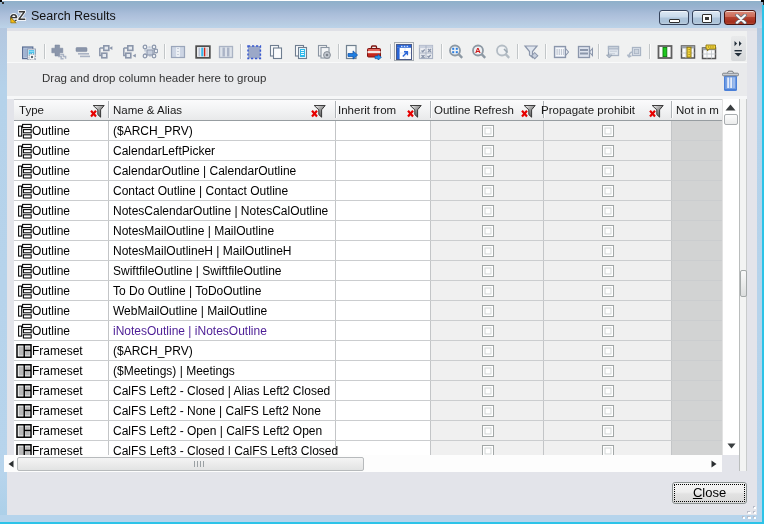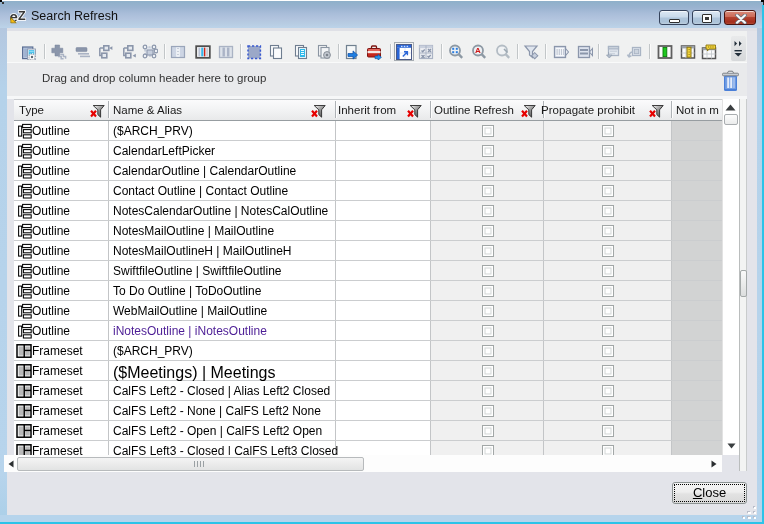--- a/index.html
+++ b/index.html
@@ -13,21 +13,21 @@
 <div class="a" style="left:762px;top:5px;width:2px;height:519px;background:#2cc3e8"></div>
 <div class="a" style="left:0;top:0;width:2px;height:2px;background:#000"></div>
 <div class="a" style="left:2px;top:2px;width:1.5px;height:1.5px;background:#333"></div>
 <div class="a" style="left:761px;top:0;width:3px;height:2px;background:#000"></div>
 <div class="a" style="left:762.5px;top:2px;width:1.5px;height:2.5px;background:#222"></div>
 <div class="a" style="left:10px;top:8px;width:17px;height:17px"><svg width="17" height="17" viewBox="0 0 17 17">
 <text x="-0.5" y="13.8" font-family="Liberation Sans" font-size="15" font-weight="bold" fill="#383838" stroke="#ffffff" stroke-width="1.5" paint-order="stroke">e</text>
 <text x="8" y="11.6" font-family="Liberation Sans" font-size="12.5" font-weight="bold" fill="#383838" stroke="#ffffff" stroke-width="1.5" paint-order="stroke">Z</text>
 <polygon points="0.8,9.6 6.2,14.8 0.8,14.8" fill="#f6bc12" stroke="#8a6a00" stroke-width="0.7"></polygon>
 </svg></div>
-<div class="a" style="left:31px;top:9px;font-size:12.5px;color:#111">Search Refresh</div>
+<div class="a" style="left:31px;top:9px;font-size:12.5px;color:#111">Search Results</div>
 <div class="a" style="left:659px;top:9.5px;width:29.5px;height:15.5px;border:1px solid #36435c;border-radius:3px;background:linear-gradient(180deg,#dde8f3 0,#c8d9ea 48%,#b0c6dc 52%,#abc2d8 82%,#bccede 100%);box-shadow:inset 0 1px 0 rgba(255,255,255,.65)">
     <div class="a" style="left:9px;top:8px;width:11px;height:4.5px;background:#fdfdfd;border:1.3px solid #2f2f2f;border-radius:1px"></div>
   </div>
 <div class="a" style="left:691.5px;top:9.5px;width:29.5px;height:15.5px;border:1px solid #36435c;border-radius:3px;background:linear-gradient(180deg,#dde8f3 0,#c8d9ea 48%,#b0c6dc 52%,#abc2d8 82%,#bccede 100%);box-shadow:inset 0 1px 0 rgba(255,255,255,.65)">
     <div class="a" style="left:9.5px;top:3.5px;width:10px;height:8.5px;background:#fdfdfd;border:1.4px solid #2f2f2f;border-radius:1px">
       <div class="a" style="left:1.6px;top:1.8px;width:4.4px;height:2.8px;background:#3a3a3a"></div>
     </div>
   </div>
 <div class="a" style="left:723.5px;top:9.5px;width:32px;height:15.5px;border:1px solid #4a1410;border-radius:3px;background:linear-gradient(180deg,#d98a7a 0,#cc6a58 45%,#b34230 50%,#a42e1d 85%,#b04a34 100%);box-shadow:inset 0 1px 0 rgba(255,255,255,.65)">
     <svg class="a" style="left:10px;top:3.5px" width="12" height="10" viewBox="0 0 12 10">
@@ -539,21 +539,21 @@
 <div class="a" style="left:0;top:240px;width:708px;height:20px;border-bottom:1px solid #cbcdcf">
 <div class="a" style="left:1.5px;top:2px;width:16px;height:16px"><svg width="16" height="16" viewBox="0 0 16 16">
 <rect x="1" y="1.8" width="14" height="12.4" fill="#fff" stroke="#000" stroke-width="1.5"></rect>
 <rect x="2.6" y="3.4" width="4.6" height="9.2" fill="#b9b9b9"></rect>
 <rect x="9.2" y="3.4" width="4.6" height="3.2" fill="#b9b9b9"></rect>
 <rect x="9.2" y="8.2" width="4.6" height="4.4" fill="#b9b9b9"></rect>
 <line x1="8.2" y1="1.8" x2="8.2" y2="14.2" stroke="#000" stroke-width="1.5"></line>
 <line x1="8.2" y1="7.4" x2="15" y2="7.4" stroke="#000" stroke-width="1.5"></line>
 </svg></div>
 <div class="a" style="left:18px;top:3px;font-size:12px;color:#000">Frameset</div>
-<div class="a" style="left:99px;top:3px;font-size:16px;color:#000">($Meetings) | Meetings</div>
+<div class="a" style="left:99px;top:3px;font-size:12px;color:#000">($Meetings) | Meetings</div>
 <div class="a" style="left:468px;top:4px;width:12px;height:12px;border:1.2px solid #a2a7a7;background:#fff;box-shadow:inset 0 0 0 1.5px #fff, inset 0 0 0 2.5px #d2d6d6"></div>
 <div class="a" style="left:588px;top:4px;width:12px;height:12px;border:1.2px solid #a2a7a7;background:#fff;box-shadow:inset 0 0 0 1.5px #fff, inset 0 0 0 2.5px #d2d6d6"></div>
 </div>
 <div class="a" style="left:0;top:260px;width:708px;height:20px;border-bottom:1px solid #cbcdcf">
 <div class="a" style="left:1.5px;top:2px;width:16px;height:16px"><svg width="16" height="16" viewBox="0 0 16 16">
 <rect x="1" y="1.8" width="14" height="12.4" fill="#fff" stroke="#000" stroke-width="1.5"></rect>
 <rect x="2.6" y="3.4" width="4.6" height="9.2" fill="#b9b9b9"></rect>
 <rect x="9.2" y="3.4" width="4.6" height="3.2" fill="#b9b9b9"></rect>
 <rect x="9.2" y="8.2" width="4.6" height="4.4" fill="#b9b9b9"></rect>
 <line x1="8.2" y1="1.8" x2="8.2" y2="14.2" stroke="#000" stroke-width="1.5"></line>

